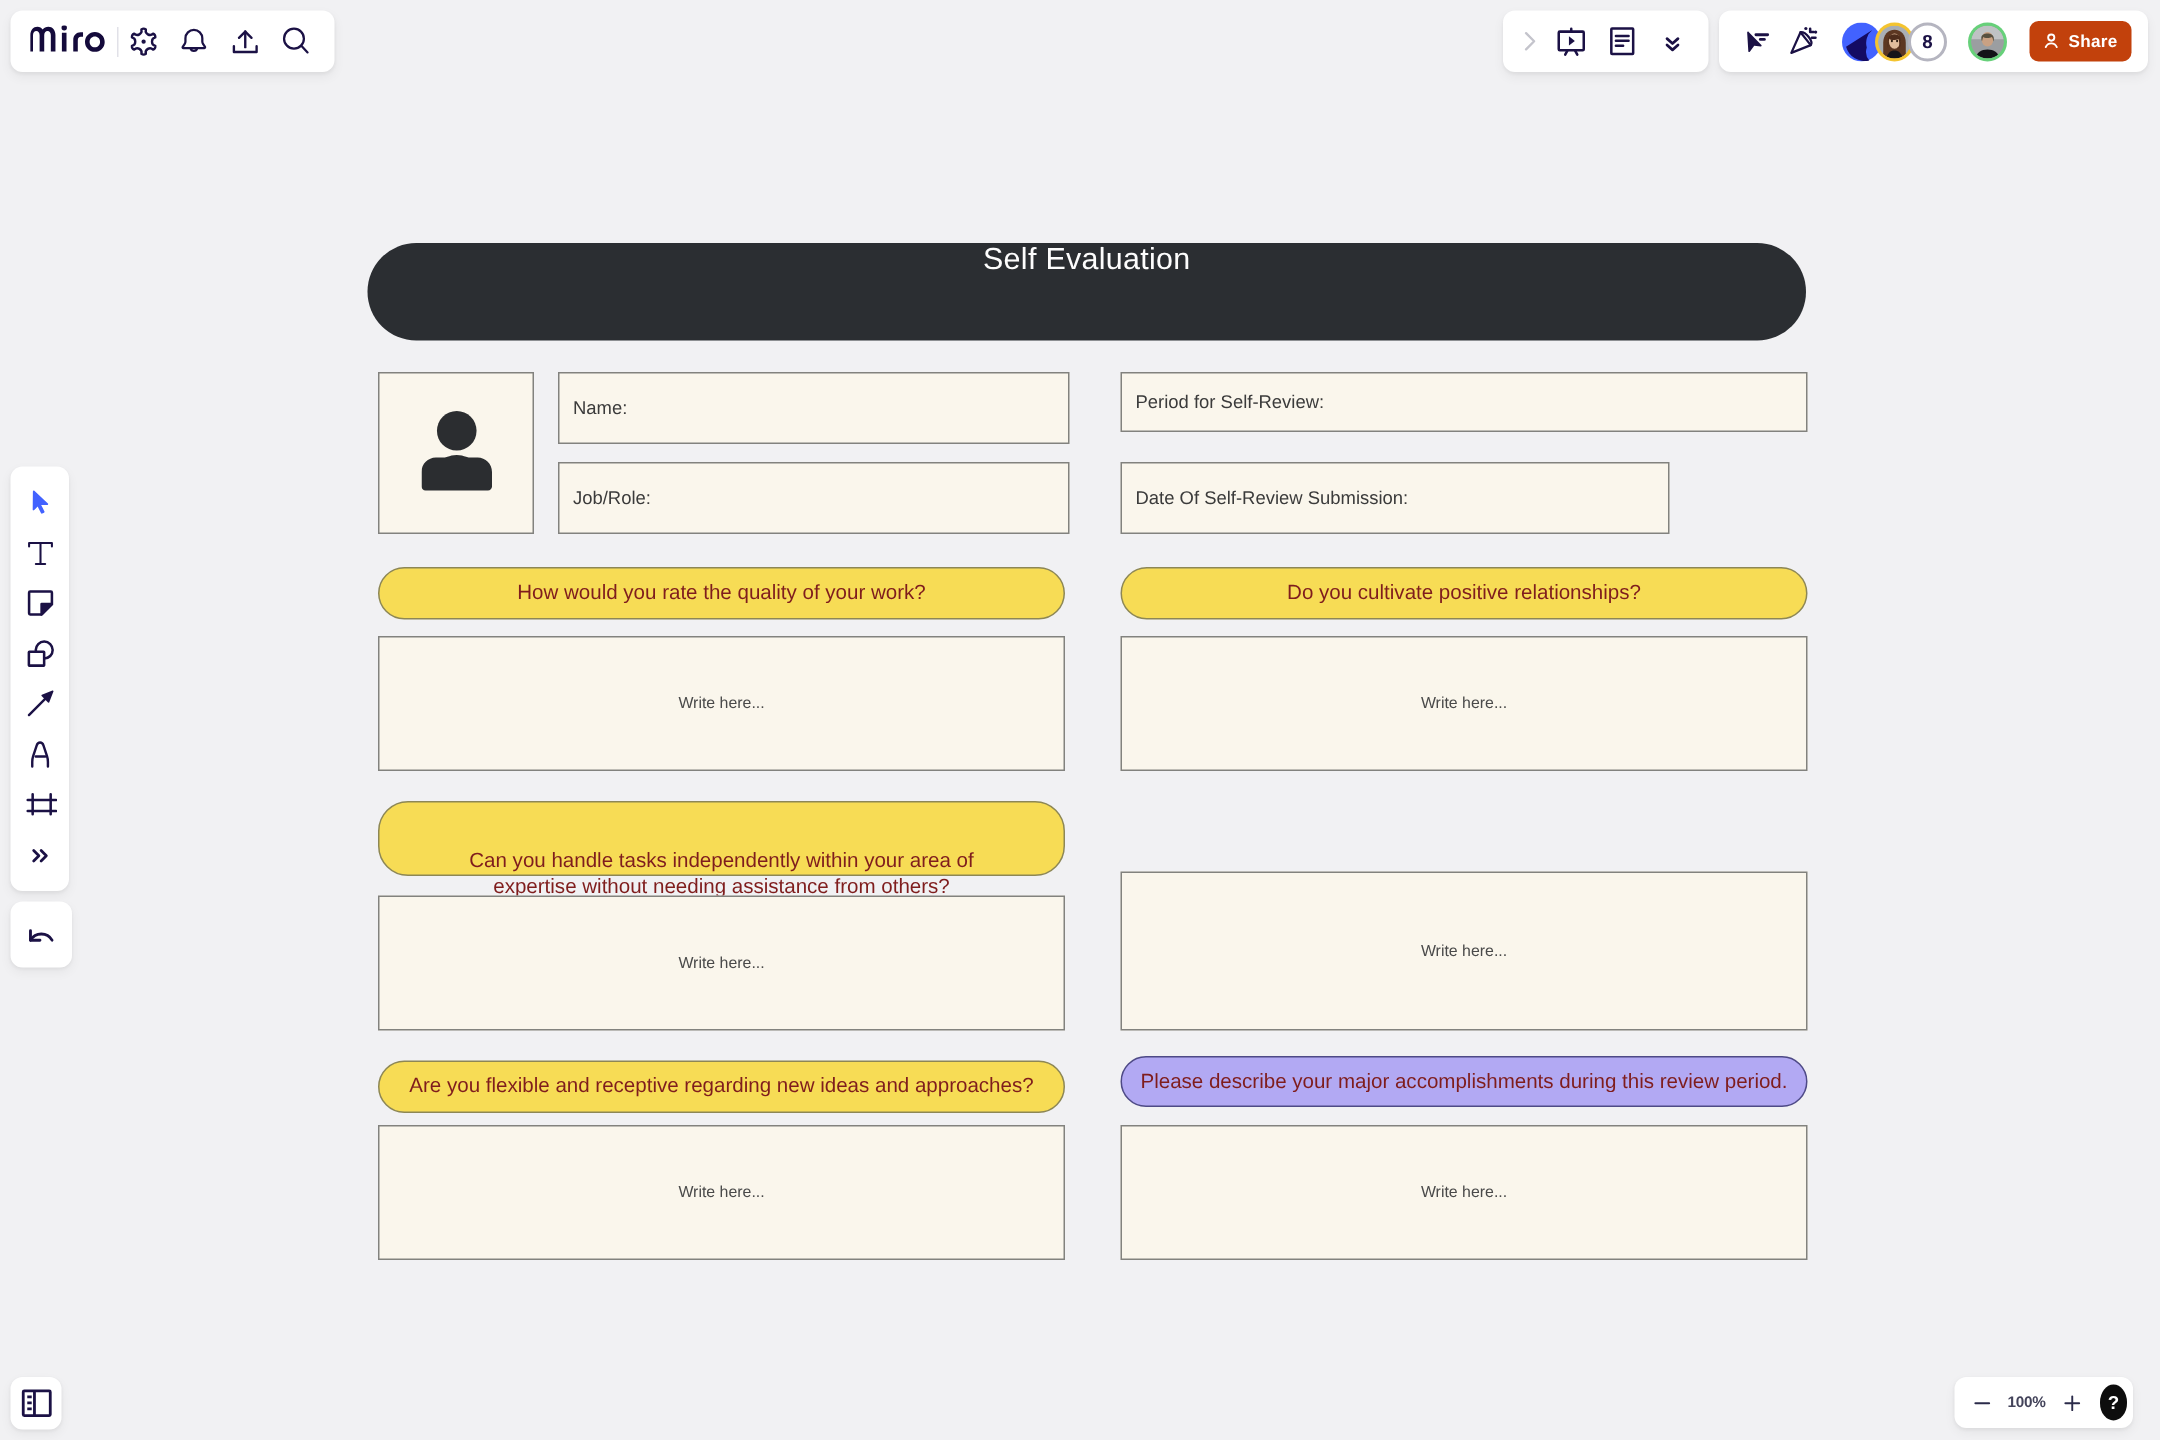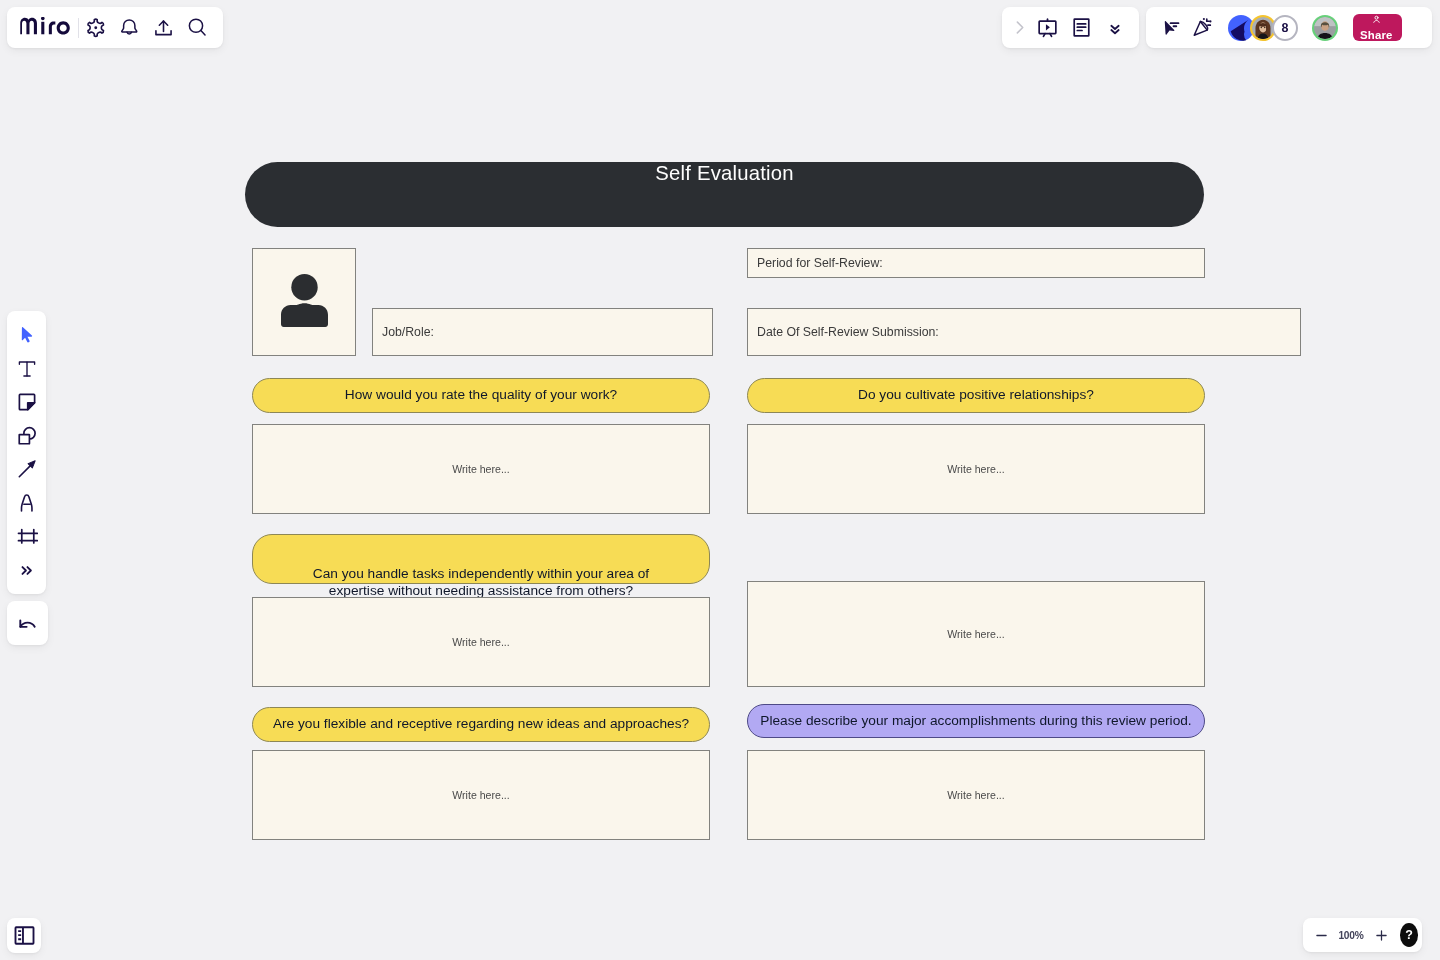--- a/index.html
+++ b/index.html
@@ -56,26 +56,25 @@
   .avatar-stack .av-ring { z-index: 1; }
   .count-badge {
     width: 26px; height: 26px; border-radius: 50%;
     border: 2.1px solid #b5b5c0; background: #fff;
     display: flex; align-items: center; justify-content: center;
     font-size: 12.5px; font-weight: 700; color: #1b1145; flex: none;
     z-index: 3; position: relative;
   }
   #me-ring { margin-left: 14px; }
   .share-btn {
-    height: 27px; border-radius: 6px; background: #be185d;
+    height: 27px; border-radius: 6px; background: #c2410c;
     display: flex; align-items: center; gap: 4px;
     padding: 0 9px 0 7px; color: #fff;
     font-size: 11.4px; font-weight: 700; letter-spacing: .2px;
     margin-left: 15px;
-    flex-direction: column;
   }
 
   
   #toolbar {
     left: 7px; top: 311px; width: 39px; height: 283px;
     flex-direction: column; justify-content: center; gap: 0;
     border-radius: 8px;
   }
   #undobar { left: 7px; top: 601px; width: 41px; height: 44px; justify-content: center; border-radius: 8px; }
   .tool { width: 34px; height: 33.6px; display:flex; align-items:center; justify-content:center; border-radius:6px; }
@@ -112,21 +111,21 @@
   .avatar-card {
     position: absolute; left: 252px; top: 248px; width: 104px; height: 108px;
     background: #faf6ec; border: 1px solid #82827e;
     display: flex; align-items: center; justify-content: center;
   }
   .pill {
     position: absolute;
     border-radius: 20px;
     display: flex; align-items: center; justify-content: center;
     text-align: center; line-height: 1.22;
-    font-size: 13.7px; color: #0f172a;
+    font-size: 13.7px; color: #7f1d1d;
     padding: 0 6px;
   }
   .pill > span { white-space: nowrap; }
   .pill > span.wrap { white-space: normal; margin-top: 47px; }
   .pill.yellow { background: #f7dc55; border: 1px solid #8d8755; }
   .pill.purple { background: #b2a9f3; border: 1px solid #4e4a86; }
   .answer {
     position: absolute;
     background: #faf6ec; border: 1px solid #82827e;
     display: flex; align-items: center; justify-content: center;
@@ -142,27 +141,30 @@
     <span>Self Evaluation</span>
   </div>
 
   <div class="avatar-card">
     <svg width="47" height="63" viewBox="0 0 47 63" style="margin-top:7px">
       <circle cx="23.5" cy="13.2" r="13.2" fill="#2b2d30"></circle>
       <path d="M23.5 29.3c-2.6 0-4.55.65-6.2 1.15-1.2.36-2.25.6-3.55.6H9.6C4.3 31.05 0 35.35 0 40.65V50.3c0 1.5 1.2 2.7 2.7 2.7h41.6c1.5 0 2.7-1.2 2.7-2.7v-9.65c0-5.3-4.3-9.6-9.6-9.6h-4.15c-1.3 0-2.35-.24-3.55-.6-1.65-.5-3.6-1.15-6.2-1.15z" fill="#2b2d30"></path>
     </svg>
   </div>
 
+  <div class="card" style="left:372px;top:248px;width:341px;height:48px">
+    <span class="card-label">Name:</span>
+  </div>
   <div class="card" style="left:372px;top:308px;width:341px;height:48px">
     <span class="card-label">Job/Role:</span>
   </div>
-  <div class="card" style="left:747px;top:248px;width:458px;height:30px">
+  <div class="card" style="left:747px;top:248px;width:458px;height:40px">
     <span class="card-label">Period for Self-Review:</span>
   </div>
-  <div class="card" style="left:747px;top:308px;width:554px;height:48px">
+  <div class="card" style="left:747px;top:308px;width:366px;height:48px">
     <span class="card-label">Date Of Self-Review Submission:</span>
   </div>
 
   <div class="pill yellow" style="left:252px;top:378px;width:458px;height:35px">
     <span>How would you rate the quality of your work?</span>
   </div>
   <div class="answer" style="left:252px;top:424px;width:458px;height:90px">
     <span>Write here...</span>
   </div>
 

